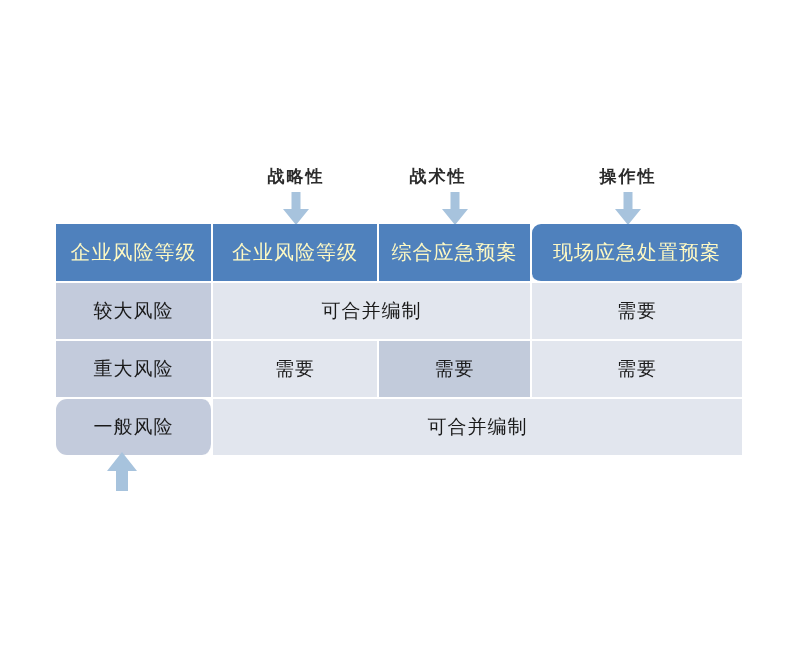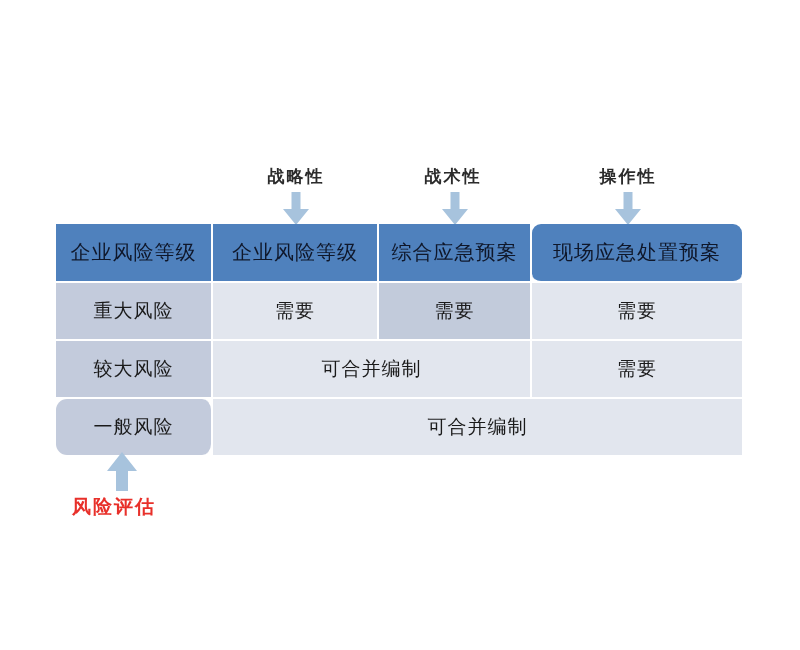--- a/index.html
+++ b/index.html
@@ -65,21 +65,21 @@
     padding: 0;
     margin: 0;
     text-align: center;
     vertical-align: middle;
     font-weight: 400;
   }
 
   
   .hdr {
     background: #4f81bd;
-    color: #0f172a;
+    color: #fef9c3;
     height: 57px;
     font-size: 20px;
     letter-spacing: 1px;
     border-right: 2px solid #ffffff;
     border-bottom: 2px solid #ffffff;
   }
   .hdr.last { border-right: none; border-radius: 9px; }
 
   
   .lvl {
@@ -125,21 +125,21 @@
 
 <div id="canvas">
 
   <div class="top-label" style="left:296px; top:165px;">战略性</div>
   <div class="arrow-down" style="left:296px; top:192px;">
     <svg viewBox="0 0 30 34" xmlns="http://www.w3.org/2000/svg" aria-hidden="true">
       <polygon points="10.5,0 19.5,0 19.5,17 28,17 15,33 2,17 10.5,17" fill="#a7c3dd"></polygon>
     </svg>
   </div>
 
-  <div class="top-label" style="left:453px; top:165px;">战术性</div>
+  <div class="top-label" style="left:438px; top:165px;">战术性</div>
   <div class="arrow-down" style="left:455px; top:192px;">
     <svg viewBox="0 0 30 34" xmlns="http://www.w3.org/2000/svg" aria-hidden="true">
       <polygon points="10.5,0 19.5,0 19.5,17 28,17 15,33 2,17 10.5,17" fill="#a7c3dd"></polygon>
     </svg>
   </div>
 
   <div class="top-label" style="left:628px; top:165px;">操作性</div>
   <div class="arrow-down" style="left:628px; top:192px;">
     <svg viewBox="0 0 30 34" xmlns="http://www.w3.org/2000/svg" aria-hidden="true">
       <polygon points="10.5,0 19.5,0 19.5,17 28,17 15,33 2,17 10.5,17" fill="#a7c3dd"></polygon>
@@ -156,37 +156,36 @@
     <thead>
       <tr>
         <th class="hdr">企业风险等级</th>
         <th class="hdr">企业风险等级</th>
         <th class="hdr">综合应急预案</th>
         <th class="hdr last">现场应急处置预案</th>
       </tr>
     </thead>
     <tbody>
       <tr>
+        <td class="lvl">较大风险</td>
+        <td class="cell" colspan="2">可合并编制</td>
+        <td class="cell last">需要</td>
+      </tr>
+      <tr>
         <td class="lvl">重大风险</td>
         <td class="cell">需要</td>
         <td class="cell dark">需要</td>
-        <td class="cell last">需要</td>
-      </tr>
-      <tr>
-        <td class="lvl">较大风险</td>
-        <td class="cell" colspan="2">可合并编制</td>
         <td class="cell last">需要</td>
       </tr>
       <tr>
         <td class="lvl lastrow">一般风险</td>
         <td class="cell last lastrow" colspan="3">可合并编制</td>
       </tr>
     </tbody>
   </table>
 
   <div class="arrow-up" style="left:105px; top:452px;">
     <svg viewBox="0 0 34 40" xmlns="http://www.w3.org/2000/svg" aria-hidden="true">
       <polygon points="17,0 32,19 23,19 23,39 11,39 11,19 2,19" fill="#a7c3dd"></polygon>
     </svg>
   </div>
-  <div id="risk-caption">风险评估</div>
 
 </div>
 
 </body></html>

